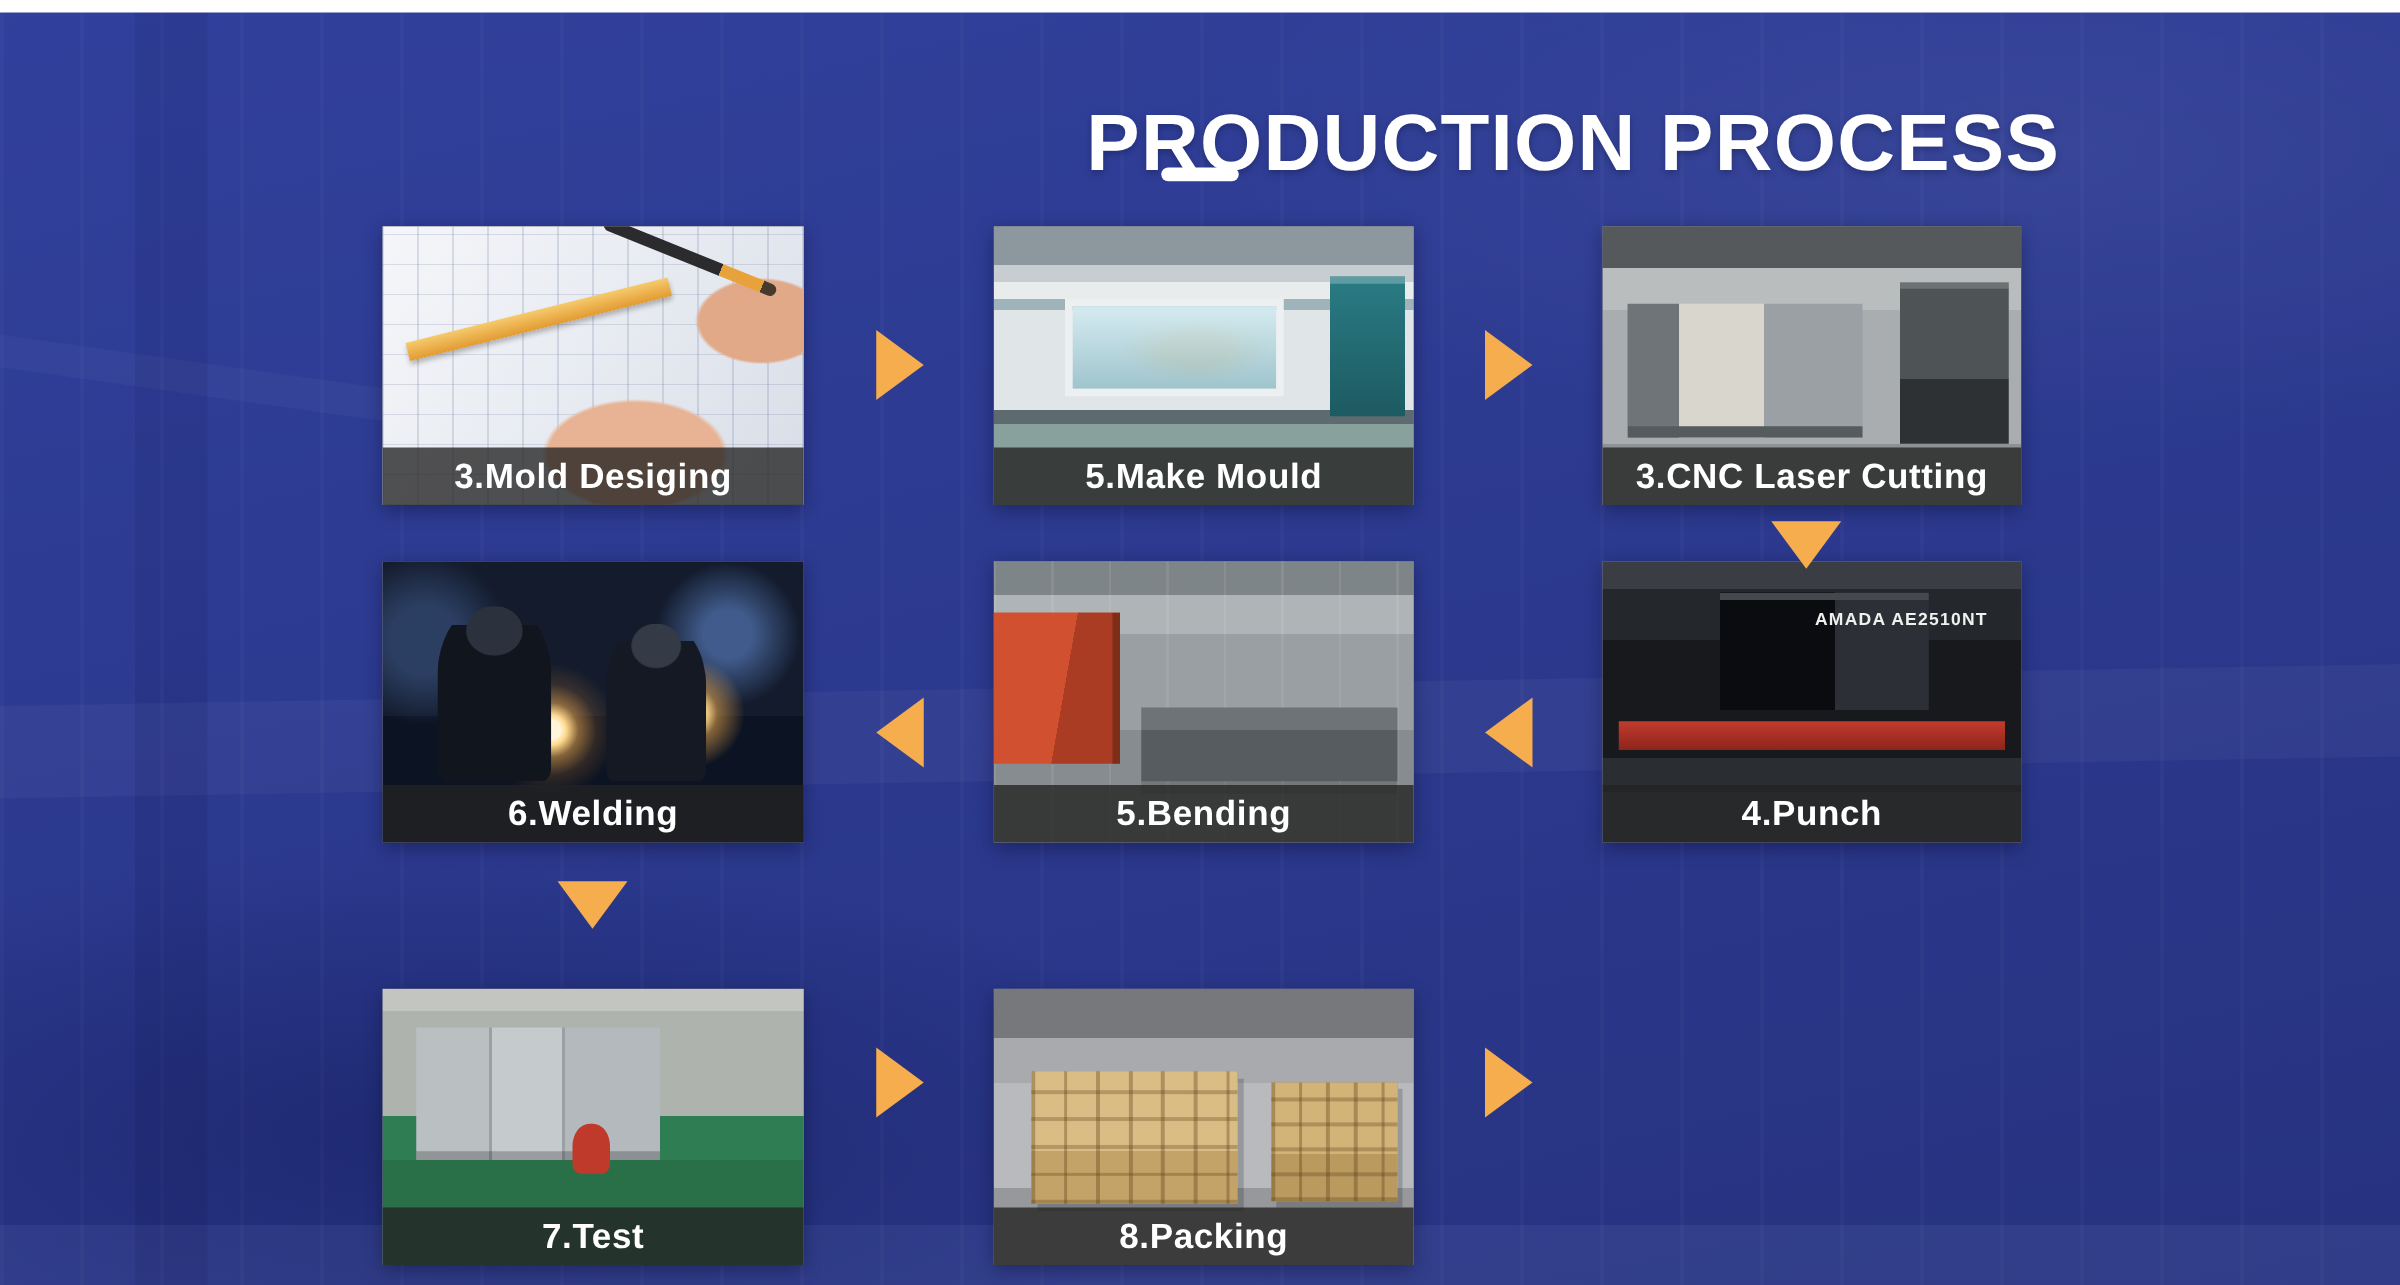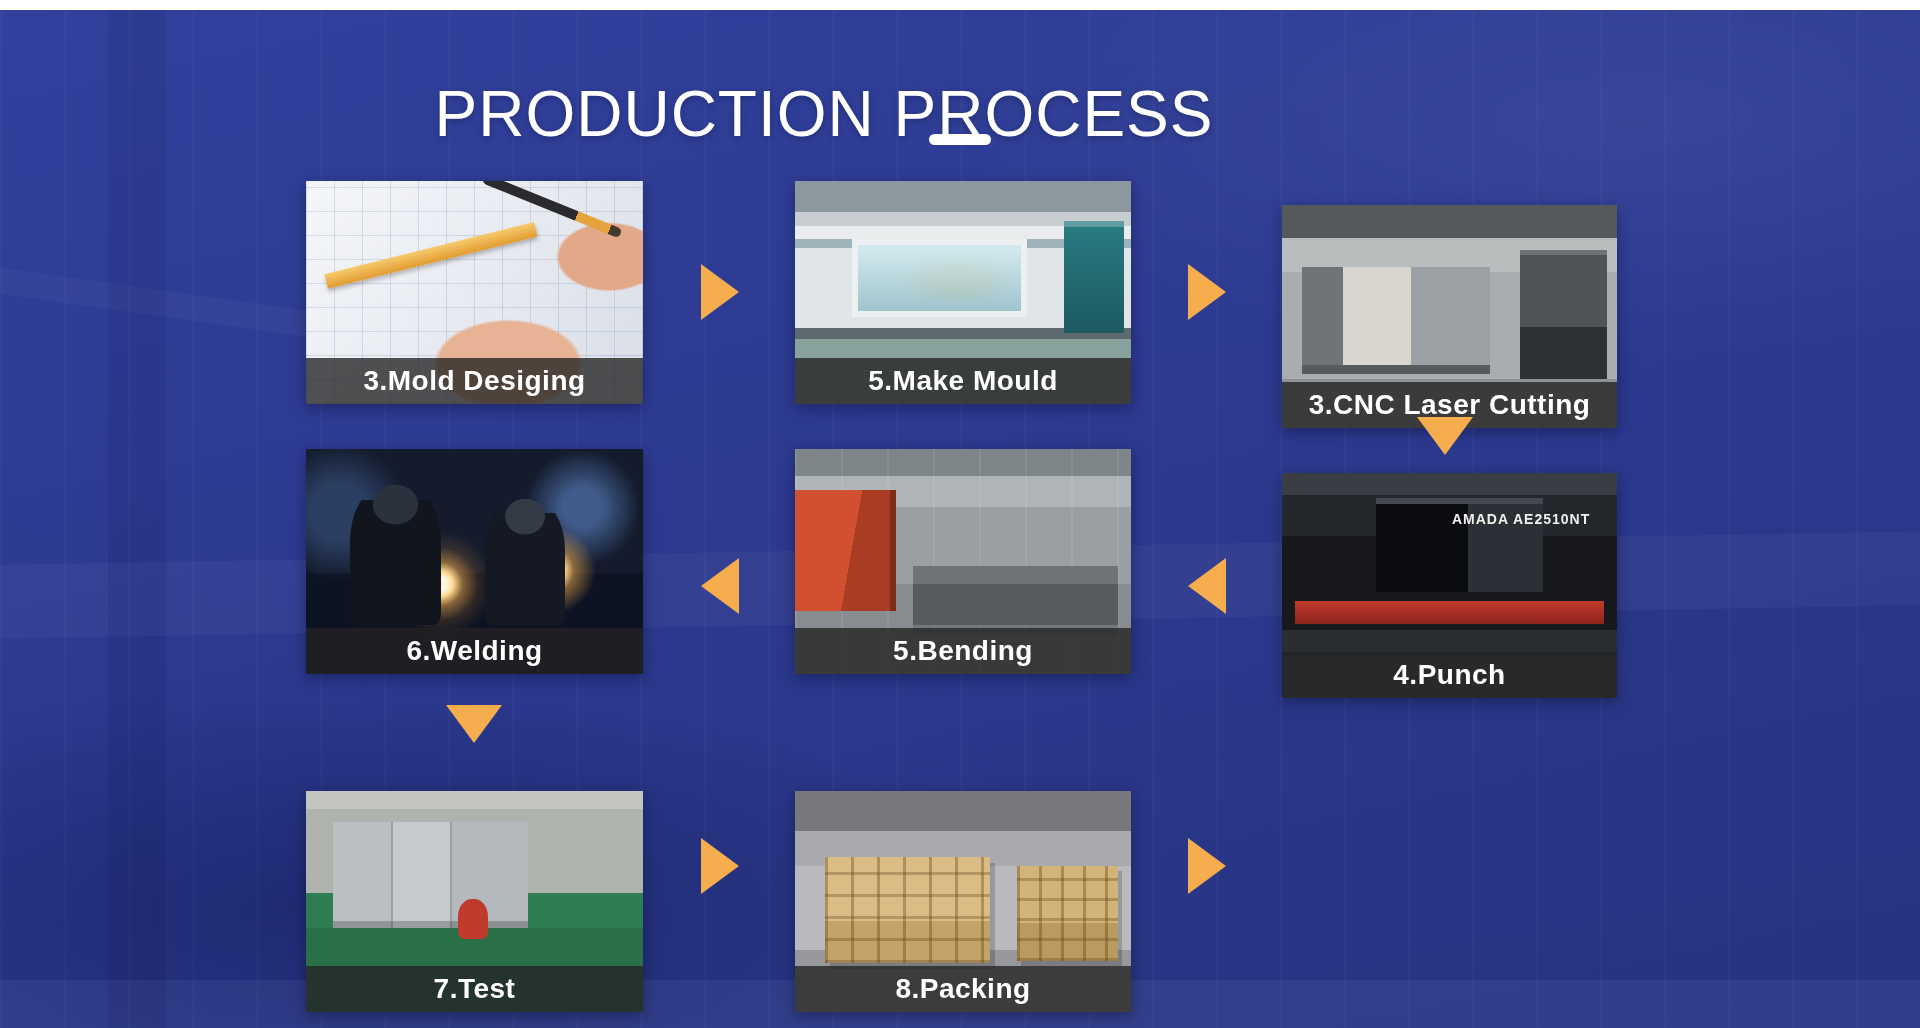--- a/index.html
+++ b/index.html
@@ -14,41 +14,41 @@
   }
   .bg-beam{position:absolute; pointer-events:none;}
   .beam-h1{left:0; top:548px; width:1920px; height:74px; background:rgba(255,255,255,.04); transform:skewY(-1deg);}
   .beam-h2{left:0; top:980px; width:1920px; height:48px; background:rgba(180,200,255,.07);}
   .beam-v1{left:108px; top:0; width:58px; height:1028px; background:rgba(0,0,40,.08);}
   .beam-d1{left:-80px; top:300px; width:620px; height:26px; background:rgba(255,255,255,.03); transform:rotate(8deg);}
 
   .top-strip{position:absolute; left:0; top:0; width:1920px; height:10px; background:#ffffff;}
 
   .page-title{
-    position:absolute; left:0; top:36px; width:1648px; text-align:center;
-    color:#ffffff; font-size:64px; font-weight:normal; letter-spacing:1px; line-height:1.1;
+    position:absolute; left:0; top:36px; width:1648px; text-align:right;
+    color:#ffffff; font-size:64px; font-weight:bold; letter-spacing:1px; line-height:1.1;
     text-shadow:0 2px 6px rgba(0,0,20,.25);
   }
   .title-dash{
     position:absolute; left:50%; top:134px; transform:translateX(-50%);
     width:62px; height:11px; border-radius:6px; background:#ffffff;
   }
 
   
   .card{position:absolute; overflow:hidden; box-shadow:0 4px 14px rgba(0,0,25,.35); background:#888;}
   .scene{position:absolute; left:0; top:0; right:0; bottom:0;}
   .caption{
     position:absolute; left:0; right:0; bottom:0; height:46px; line-height:46px;
     background:rgba(35,35,35,.78); color:#ffffff; text-align:center;
     font-size:28px; font-weight:bold; letter-spacing:.5px;
   }
   
   .c1{left:306px;  width:337px;}
   .c2{left:795px;  width:336px;}
-  .c3{left:1282px; width:335px;margin-top:24px;}
+  .c3{left:1282px; width:335px;}
   .r1{top:181px; height:223px;}
   .r2{top:449px; height:225px;}
   .r3{top:791px; height:221px;}
 
   
   .arrow{position:absolute; width:0; height:0;}
   .arrow-right{border-top:28px solid transparent; border-bottom:28px solid transparent; border-left:38px solid #F5AD4E;}
   .arrow-left {border-top:28px solid transparent; border-bottom:28px solid transparent; border-right:38px solid #F5AD4E;}
   .arrow-down {border-left:28px solid transparent; border-right:28px solid transparent; border-top:38px solid #F5AD4E;}
 

